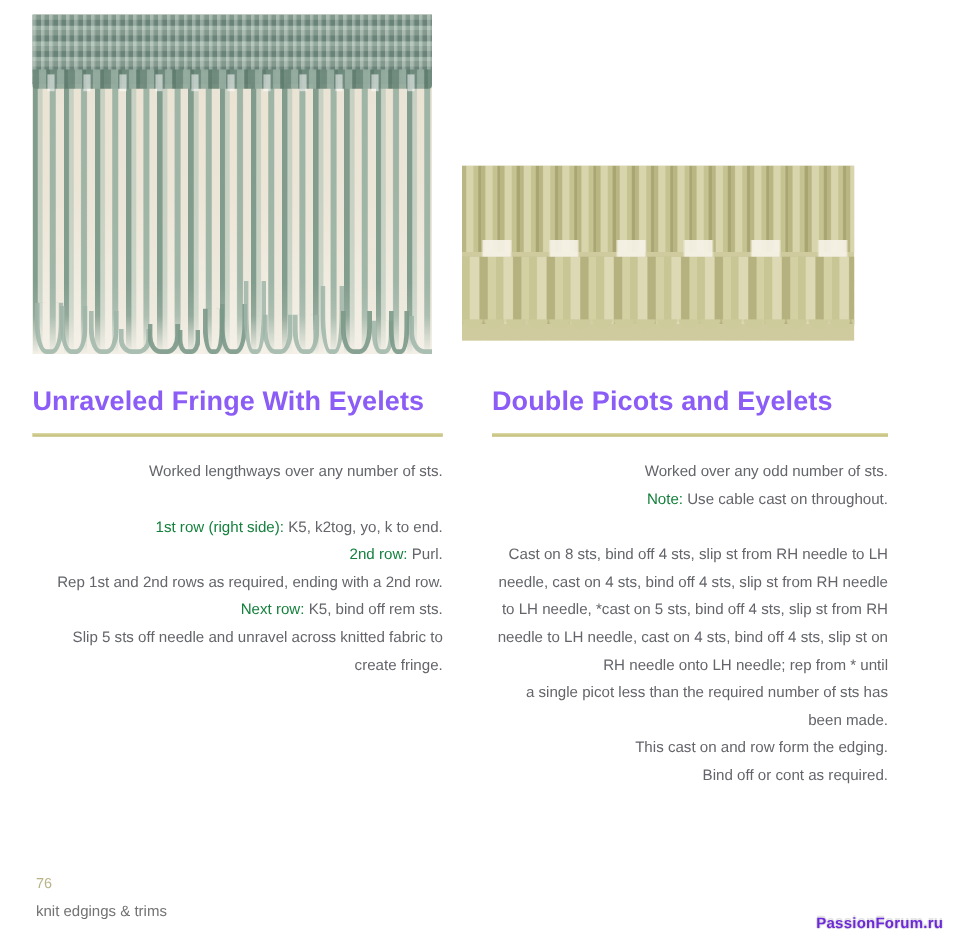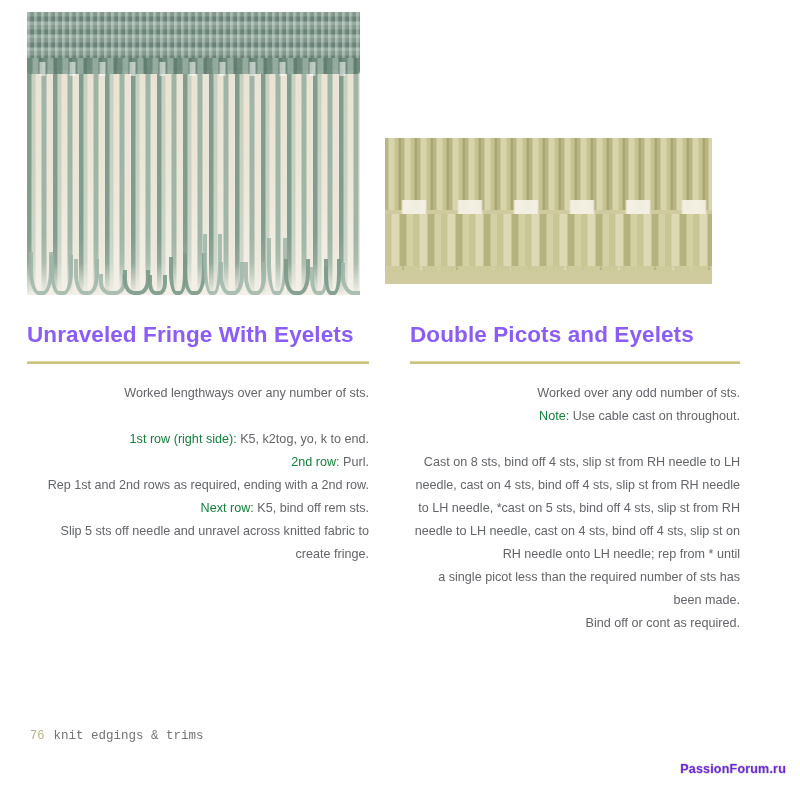--- a/index.html
+++ b/index.html
@@ -239,21 +239,22 @@
   .body-text b { color: #15803d; font-weight: normal; }
 
   
   #footer {
     position: absolute;
     left: 30px;
     top: 729px;
     display: flex;
     align-items: baseline;
     gap: 9px;
-    font-family: Liberation Mono, monospace;
+    font-family: Liberation Sans, sans-serif;
+    flex-direction: column;
   }
   #footer .folio  { font-size: 12px; color: #b9b389; }
   #footer .runhead{ font-size: 12.5px; color: #737373; }
 
   #watermark {
     position: absolute;
     right: 14px;
     top: 762px;
     font-size: 12.5px;
     font-weight: bold;
@@ -328,20 +329,21 @@
           <p class="spacer-after"><b>Note:</b> Use cable cast on throughout.</p>
         </div>
       <div id="right-lines">
           <p>Cast on 8 sts, bind off 4 sts, slip st from RH needle to LH</p>
           <p>needle, cast on 4 sts, bind off 4 sts, slip st from RH needle</p>
           <p>to LH needle, *cast on 5 sts, bind off 4 sts, slip st from RH</p>
           <p>needle to LH needle, cast on 4 sts, bind off 4 sts, slip st on</p>
           <p>RH needle onto LH needle; rep from * until</p>
           <p>a single picot less than the required number of sts has</p>
           <p>been made.</p>
+          <p>This cast on and row form the edging.</p>
           <p>Bind off or cont as required.</p>
         </div>
     </div>
   </div>
 
   <div id="footer">
     <span class="folio">76</span>
     <span class="runhead">knit edgings &amp; trims</span>
   </div>
 

